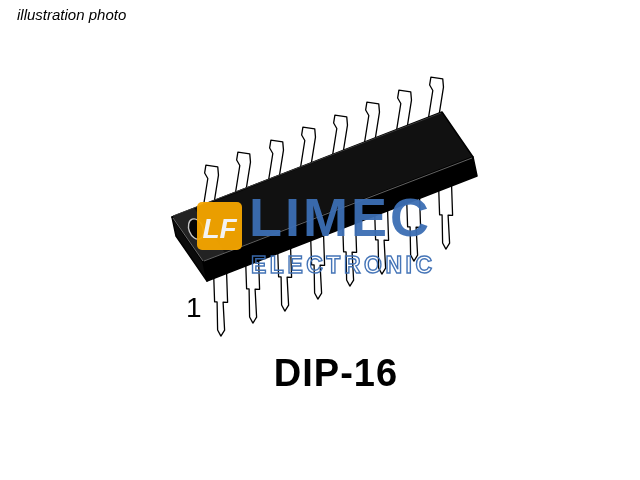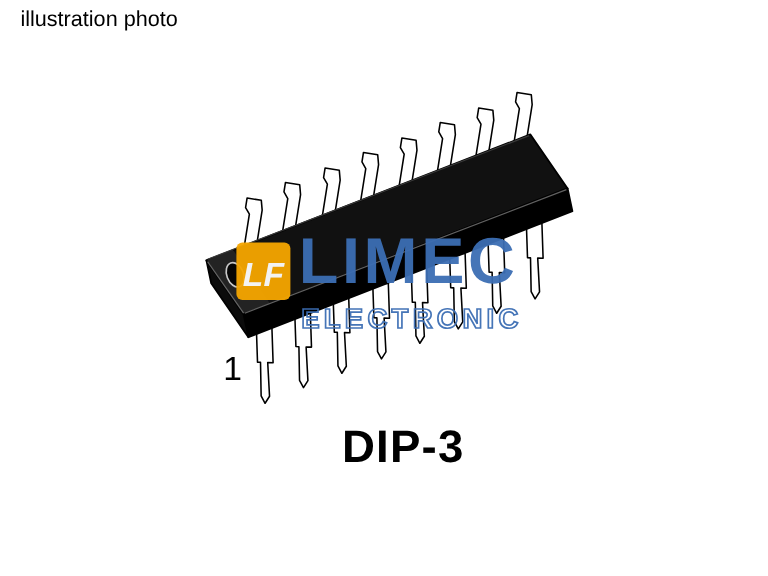--- a/index.html
+++ b/index.html
@@ -9,21 +9,22 @@
     height: 480px;
     background: #ffffff;
     overflow: hidden;
     font-family: "Liberation Sans", sans-serif;
     color: #000;
   }
   .caption {
     position: absolute;
     left: 17px;
     top: 6px;
-    font-size: 18px;
+    font-style: italic;
+    font-size: 15px;
   }
   .pin-one-label {
     position: absolute;
     left: 186px;
     top: 292px;
     font-size: 28px;
   }
   .package-label {
     position: absolute;
     left: 256px;
@@ -85,15 +86,15 @@
     <g opacity="0.95">
       <rect x="197" y="202" width="45" height="48" rx="5" fill="#f6a600"></rect>
       <text x="219.5" y="238" text-anchor="middle" font-family="Liberation Sans, sans-serif" font-size="28" font-weight="bold" font-style="italic" fill="#ffffff">LF</text>
       <text x="249" y="236" font-family="Liberation Sans, sans-serif" font-size="54" font-weight="bold" letter-spacing="3" fill="#3c6eb4">LIMEC</text>
       <text x="251" y="273" font-family="Liberation Sans, sans-serif" font-size="23" font-weight="bold" letter-spacing="3.5" fill="none" stroke-width="1.4" stroke="#3c6eb4">ELECTRONIC</text>
     </g>
   </svg>
 
   <div class="pin-one-label">1</div>
 
-  <div class="package-label">DIP-3</div>
+  <div class="package-label">DIP-16</div>
 
 </div>
 
 </body></html>

